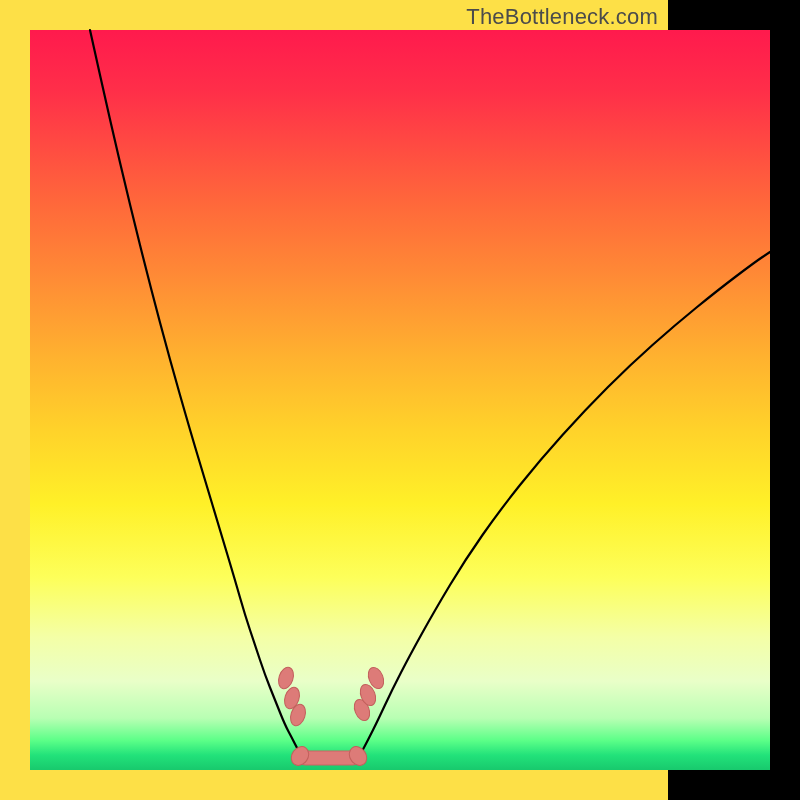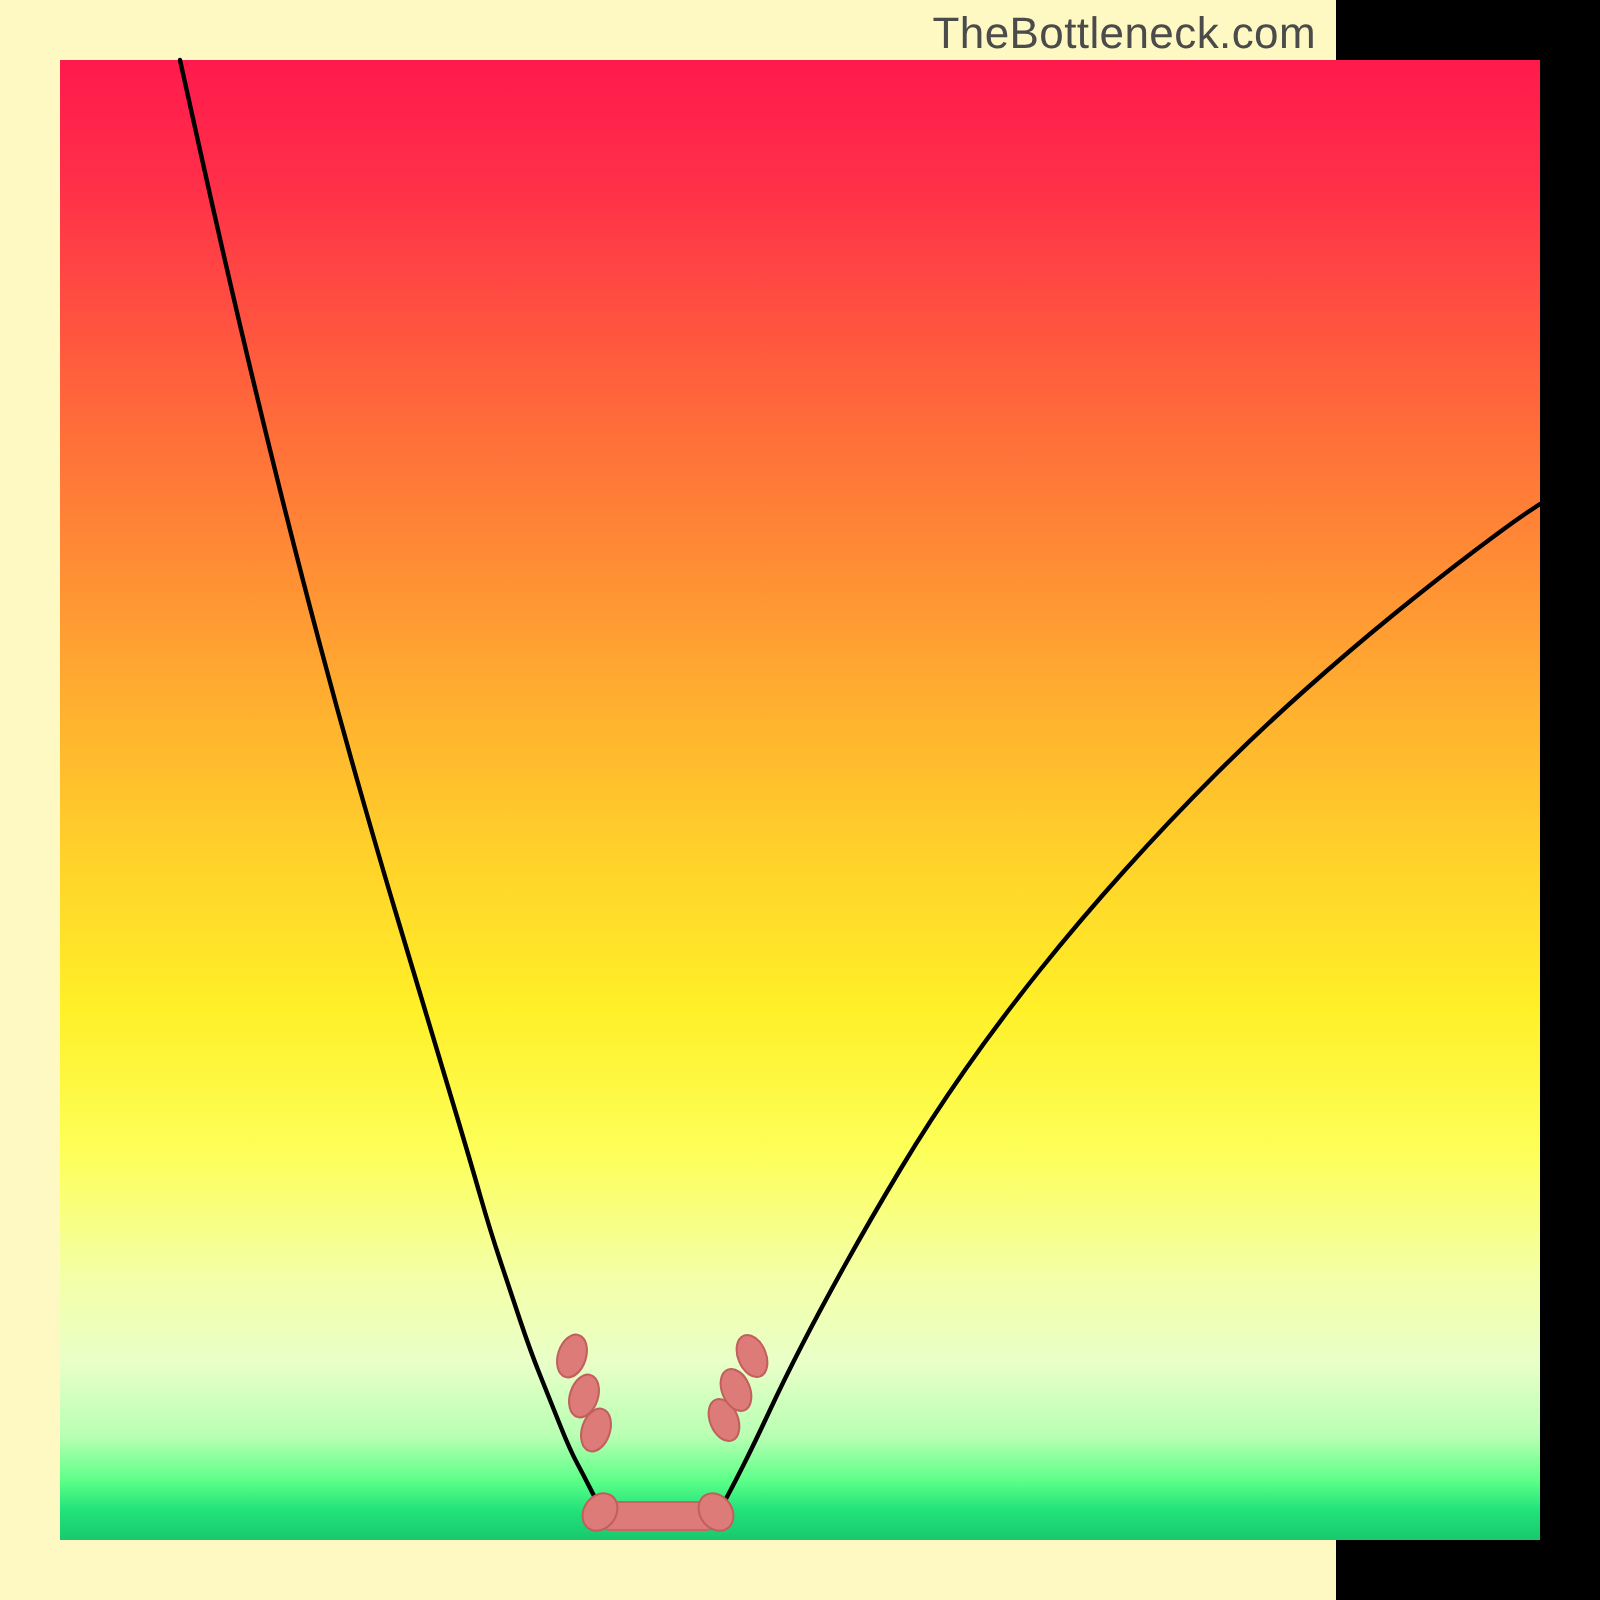--- a/index.html
+++ b/index.html
@@ -8,21 +8,21 @@
     width: 800px;
     height: 800px;
     background: #000;
     overflow: hidden;
     font-family: Arial, Helvetica, sans-serif;
   }
   .frame {
     position: relative;
     width: 668px;
     height: 800px;
-    background: #fef9c3;
+    background: #fde047;
   }
   .watermark {
     position: absolute;
     top: 4px;
     right: 10px;
     color: #4b4b4b;
     font-size: 22px;
     font-weight: 400;
     letter-spacing: 0.2px;
     z-index: 10;

